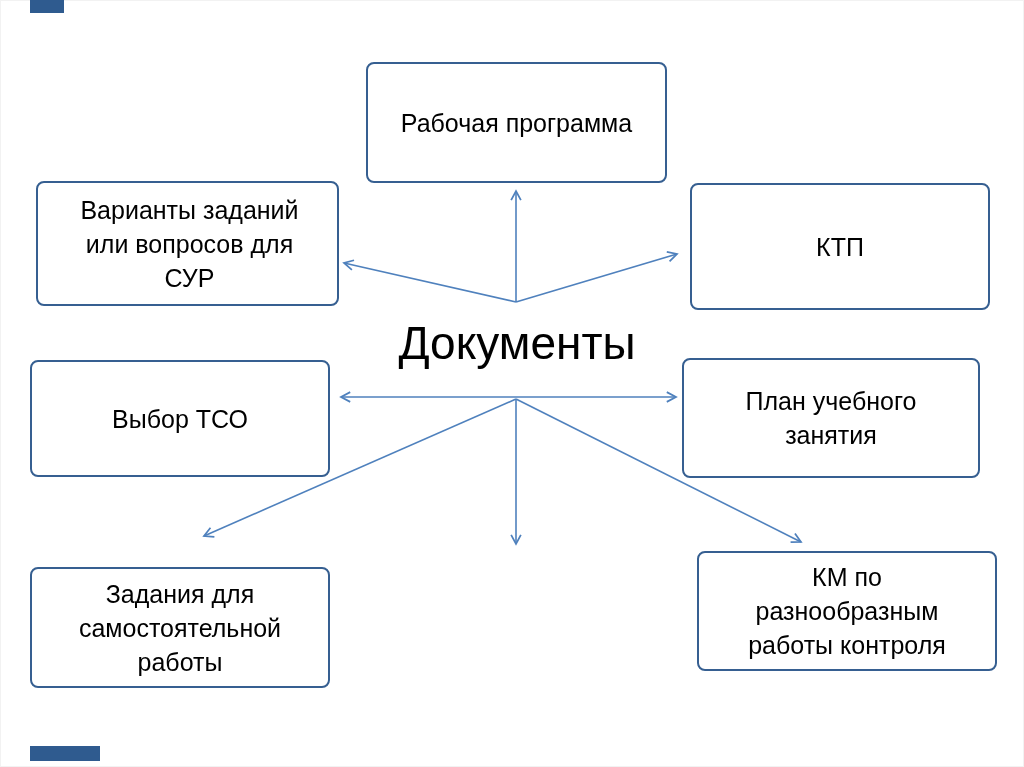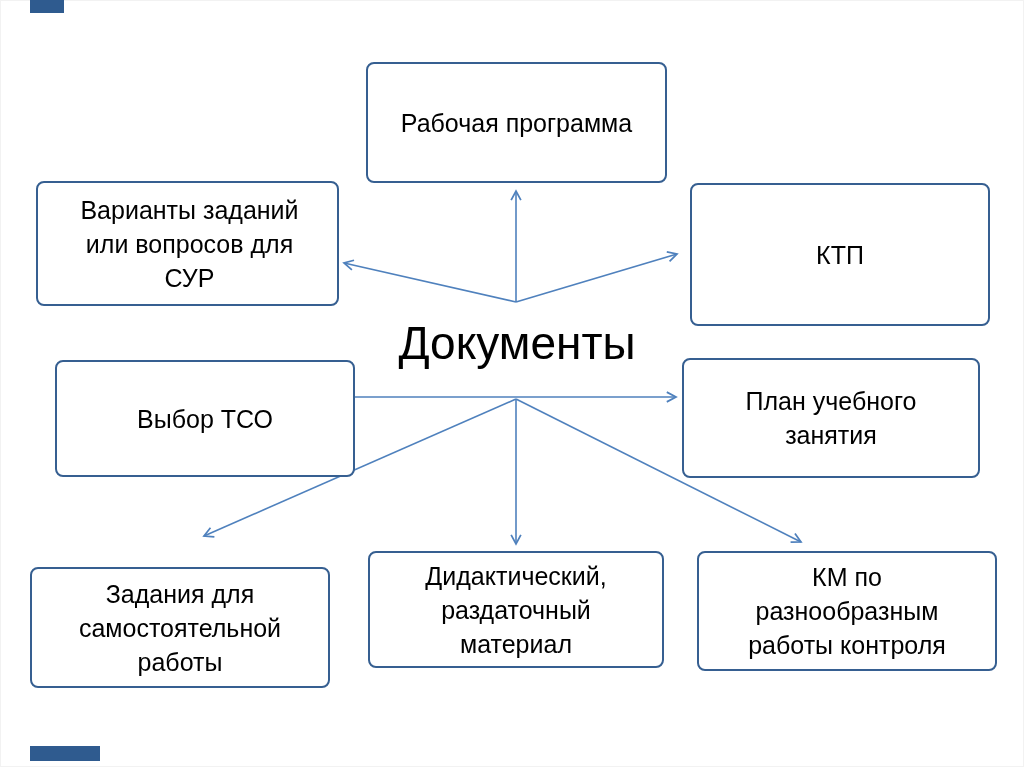--- a/index.html
+++ b/index.html
@@ -46,22 +46,22 @@
   .corner-mark {
     position: absolute;
     background: #2F5B8F;
   }
   .corner-mark.top-left    { left: 30px; top: 0px;    width: 34px; height: 13px; }
   .corner-mark.bottom-left { left: 30px; top: 746px;  width: 70px; height: 15px; }
 
   
   .n-work-program        { left: 366px; top: 62px;  width: 301px; height: 121px; }
   .n-task-variants       { left: 36px;  top: 181px; width: 303px; height: 125px; padding-left: 18px; }
-  .n-ktp                 { left: 690px; top: 183px; width: 300px; height: 143px; }
-  .n-tso-choice          { left: 30px;  top: 360px; width: 300px; height: 117px; margin-left: 25px; }
+  .n-ktp                 { left: 690px; top: 183px; width: 300px; height: 127px; }
+  .n-tso-choice          { left: 30px;  top: 360px; width: 300px; height: 117px; }
   .n-lesson-plan         { left: 682px; top: 358px; width: 298px; height: 120px; }
   .n-independent-tasks   { left: 30px;  top: 567px; width: 300px; height: 121px; }
   .n-didactic-material   { left: 368px; top: 551px; width: 296px; height: 117px; }
   .n-km-control          { left: 697px; top: 551px; width: 300px; height: 120px; }
 </style>
 </head>
 <body>
 
 <div class="slide">
 
@@ -109,25 +109,20 @@
     <span class="node-label">План учебного
 занятия</span>
   </div>
 
   <div class="node n-independent-tasks">
     <span class="node-label">Задания для
 самостоятельной
 работы</span>
   </div>
 
-  <div class="node n-didactic-material">
-    <span class="node-label">Дидактический,
-раздаточный
-материал</span>
-  </div>
 
   <div class="node n-km-control">
     <span class="node-label">КМ по
 разнообразным
 работы контроля</span>
   </div>
 
 </div>
 
 </body></html>

